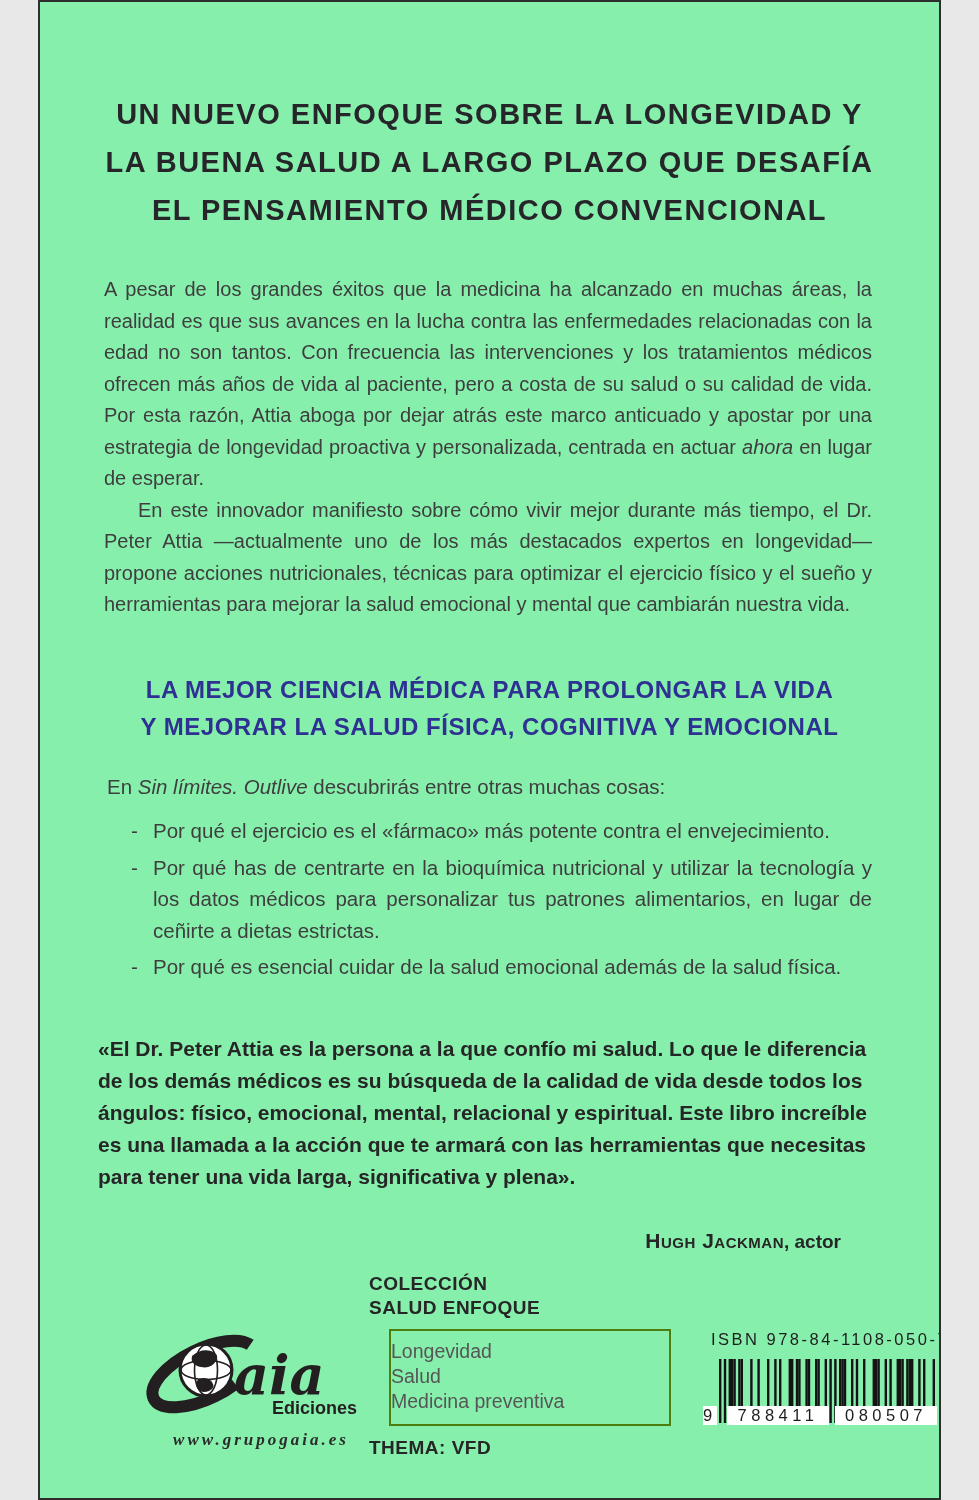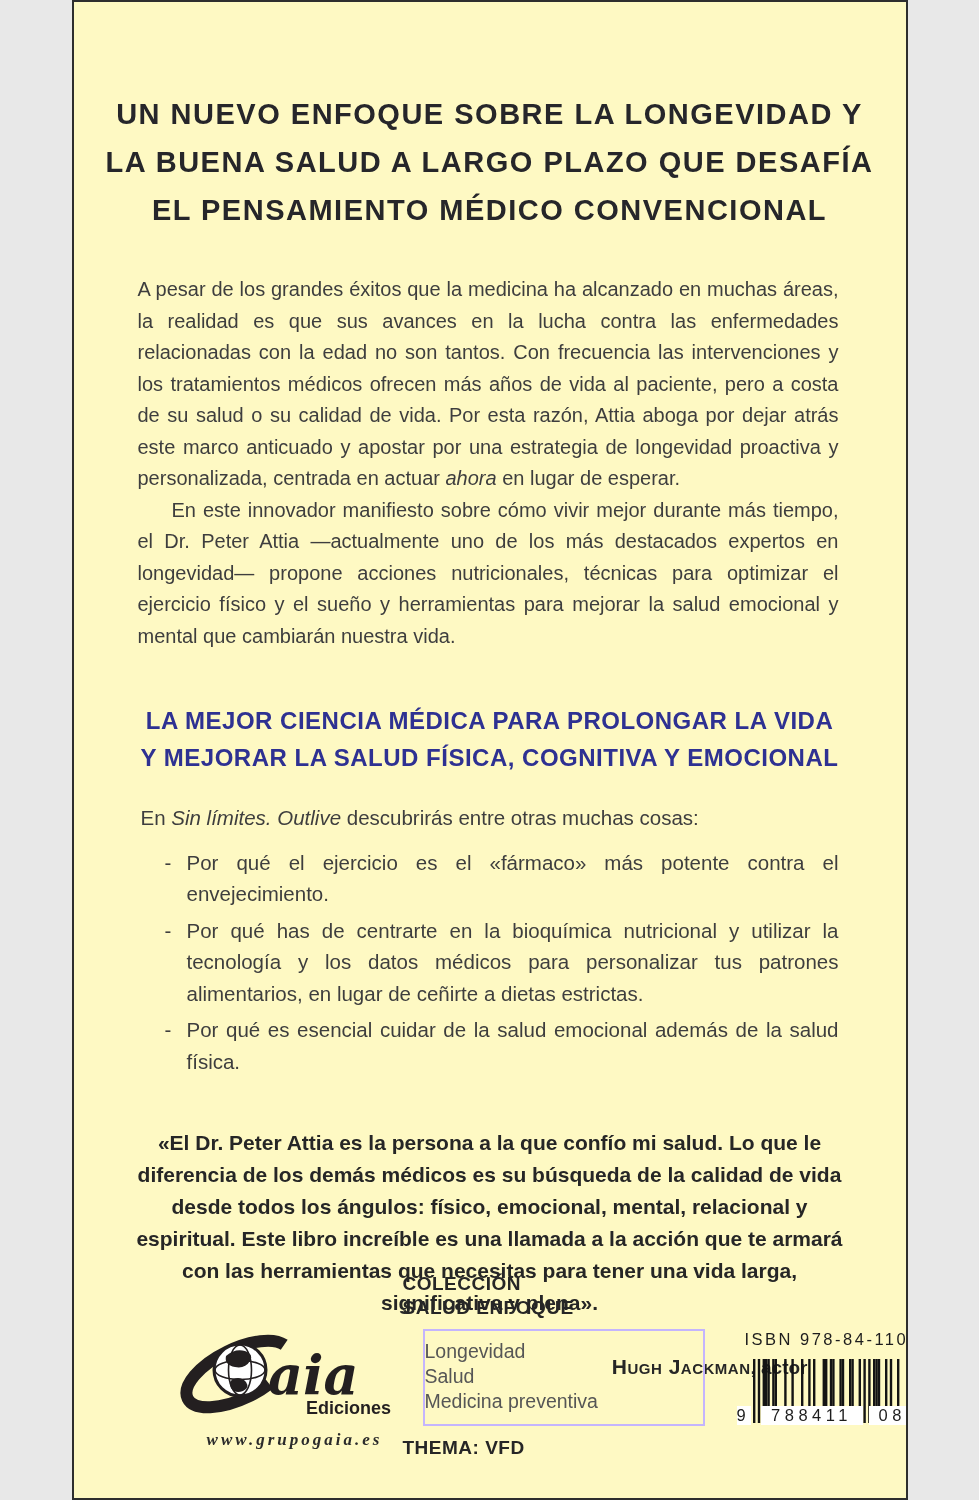--- a/index.html
+++ b/index.html
@@ -1,20 +1,20 @@
 <!DOCTYPE html>
 <html><head>
 <meta charset="utf-8">
 <style>
   * { margin: 0; padding: 0; box-sizing: border-box; }
   html, body { background: #e8e8e8; }
   .page {
-    width: 836px; height: 1500px;
+    width: 903px; height: 1500px;
     margin: 0 auto;
-    background: #fef9c3;
+    background: #86efac;
     border: 2px solid #2e2e2e;
     position: relative;
     overflow: hidden;
     font-family: "Liberation Sans", sans-serif;
     color: #3e3e3e;
   }
   
   .headline {
     margin-top: 88px;
     text-align: center;
@@ -61,21 +61,21 @@
   .bullet .dash {
     flex: none;
     width: 22px;
     margin-left: 24px;
     text-align: left;
   }
   .bullet .bullet-text { flex: 1; }
   
   .quote {
     margin: 50px 58px 0 58px;
-    text-align: center;
+    text-align: left;
     font-weight: bold;
     font-size: 21px;
     line-height: 32px;
     color: #262626;
   }
   .attribution {
     margin-top: 36px;
     padding-right: 98px;
     text-align: right;
     font-weight: bold;
@@ -100,21 +100,21 @@
   .collection {
     position: absolute; left: 329px; top: 1270px; width: 322px;
     text-align: left;
   }
   .collection .coll-title {
     font-weight: bold; font-size: 19px; line-height: 24px;
     letter-spacing: 0.5px; color: #262626;
   }
   .topics-box {
     margin: 9px 20px 0 20px;
-    border: 2px solid #c4b5fd;
+    border: 2px solid #4d7c0f;
     padding: 8px 0 10px 0;
   }
   .topics-box .topic { font-size: 19.5px; line-height: 25px; color: #565656; }
   .thema { margin-top: 11px; font-weight: bold; font-size: 19px; color: #262626; letter-spacing: 0.5px; }
   .isbn-block {
     position: absolute; left: 652px; top: 1328px; width: 276px;
     text-align: center;
   }
   .isbn-label {
     font-size: 16.5px; letter-spacing: 2.5px; color: #1d1d1d;

